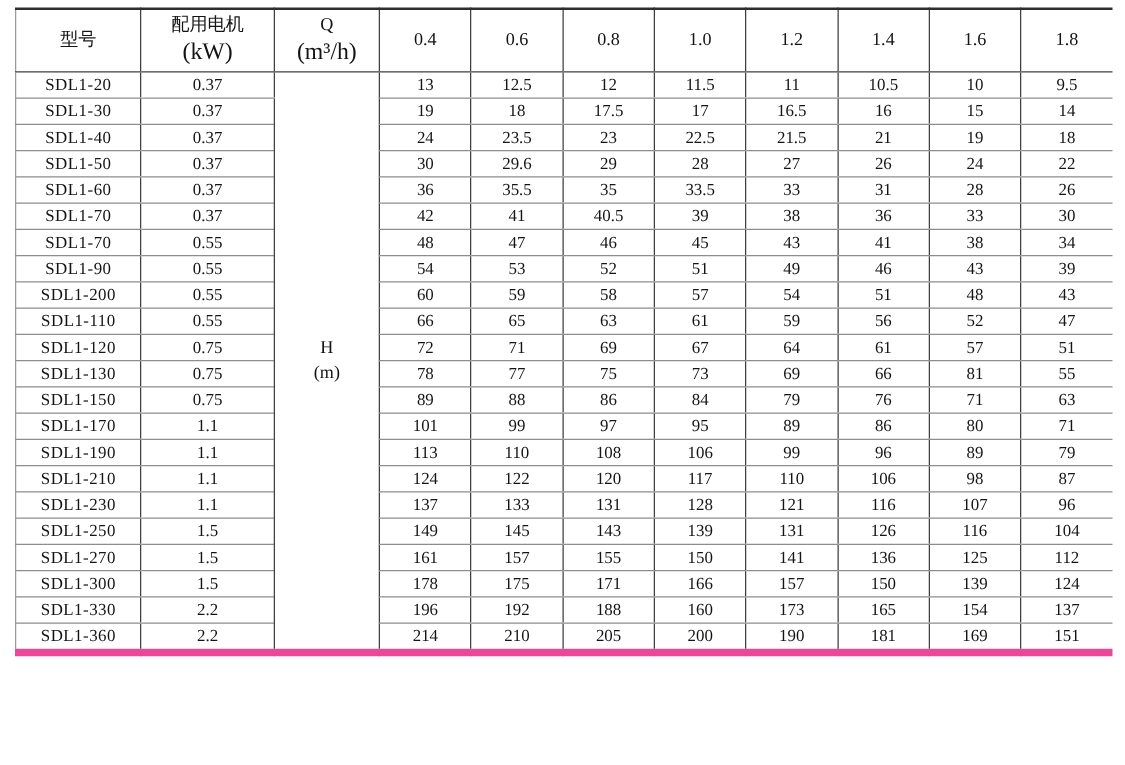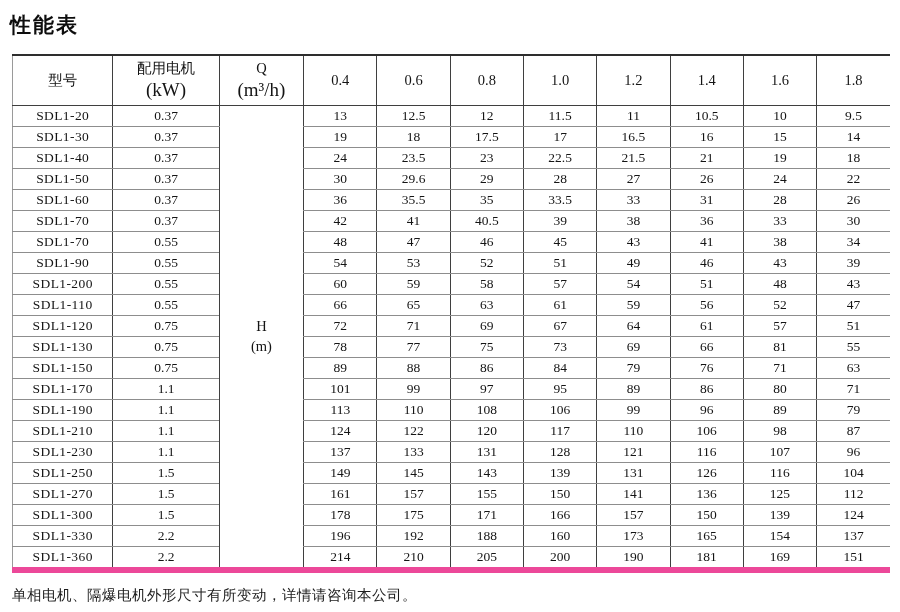--- a/index.html
+++ b/index.html
@@ -71,21 +71,20 @@
     color: #1c1c1c;
     margin: 13px 0 0 2px;
     letter-spacing: 0.5px;
   }
 </style>
 </head>
 <body>
 
 <div class="page">
 
-  <div class="title">性能表</div>
 
   <table class="perf">
     <colgroup>
       <col style="width:100px">
       <col style="width:106px">
       <col style="width:84px">
       <col style="width:73px">
         <col style="width:73px">
         <col style="width:73px">
         <col style="width:73px">
@@ -380,15 +379,14 @@
           <td>205</td>
           <td>200</td>
           <td>190</td>
           <td>181</td>
           <td>169</td>
           <td>151</td>
         </tr>
       </tbody>
   </table>
 
-  <div class="footer-note">单相电机、隔爆电机外形尺寸有所变动，详情请咨询本公司。</div>
 
 </div>
 
 </body></html>

